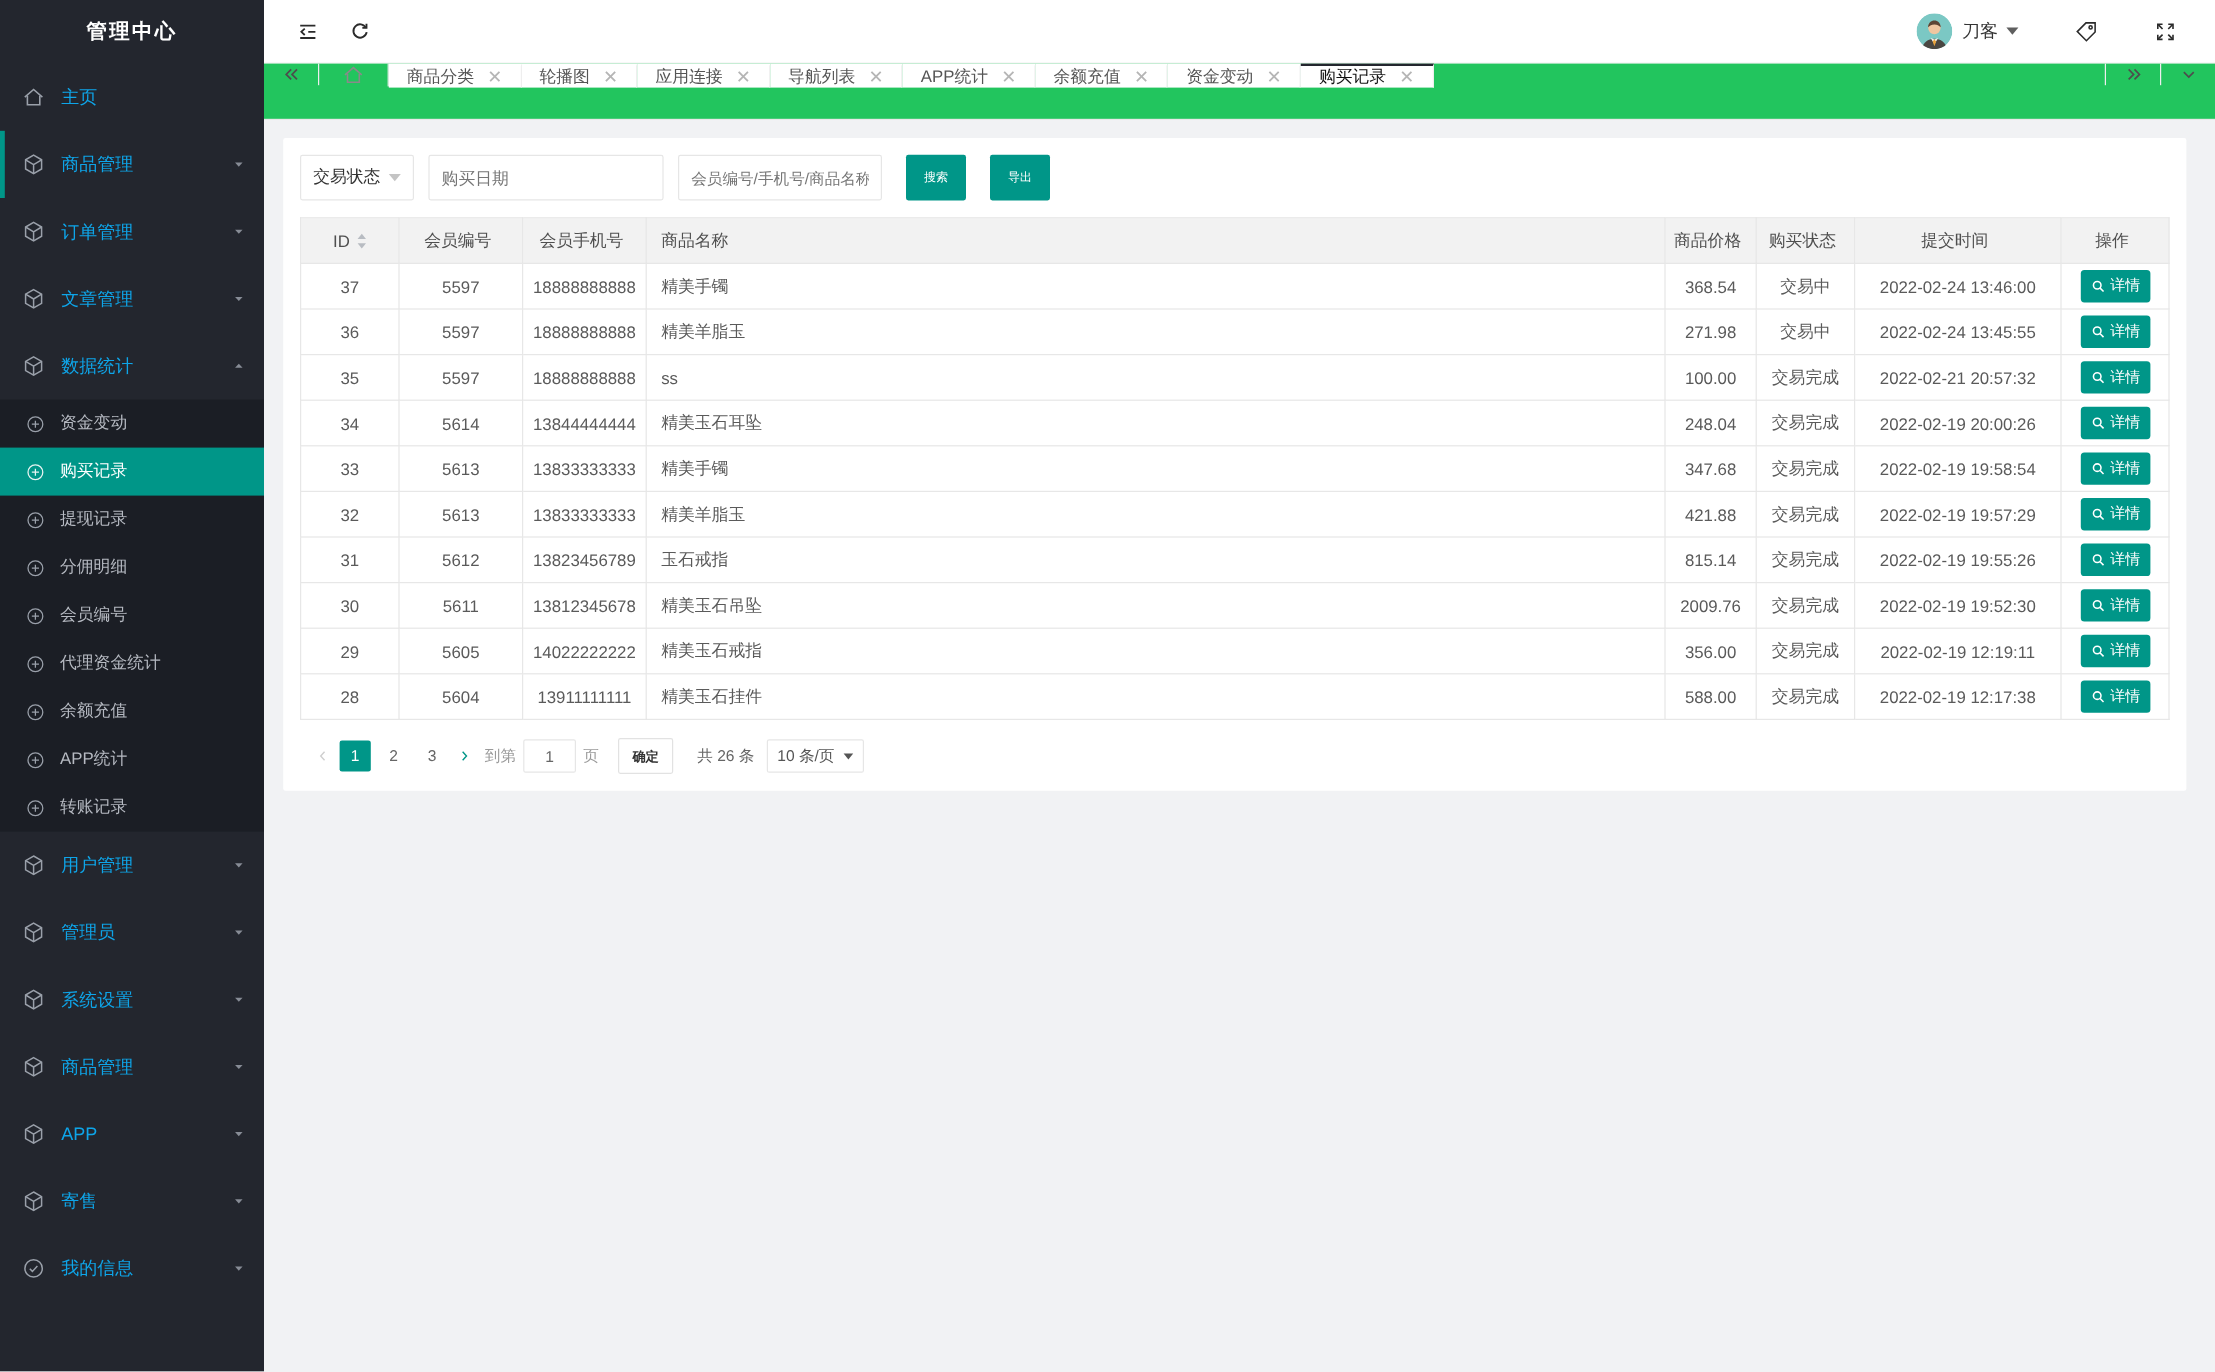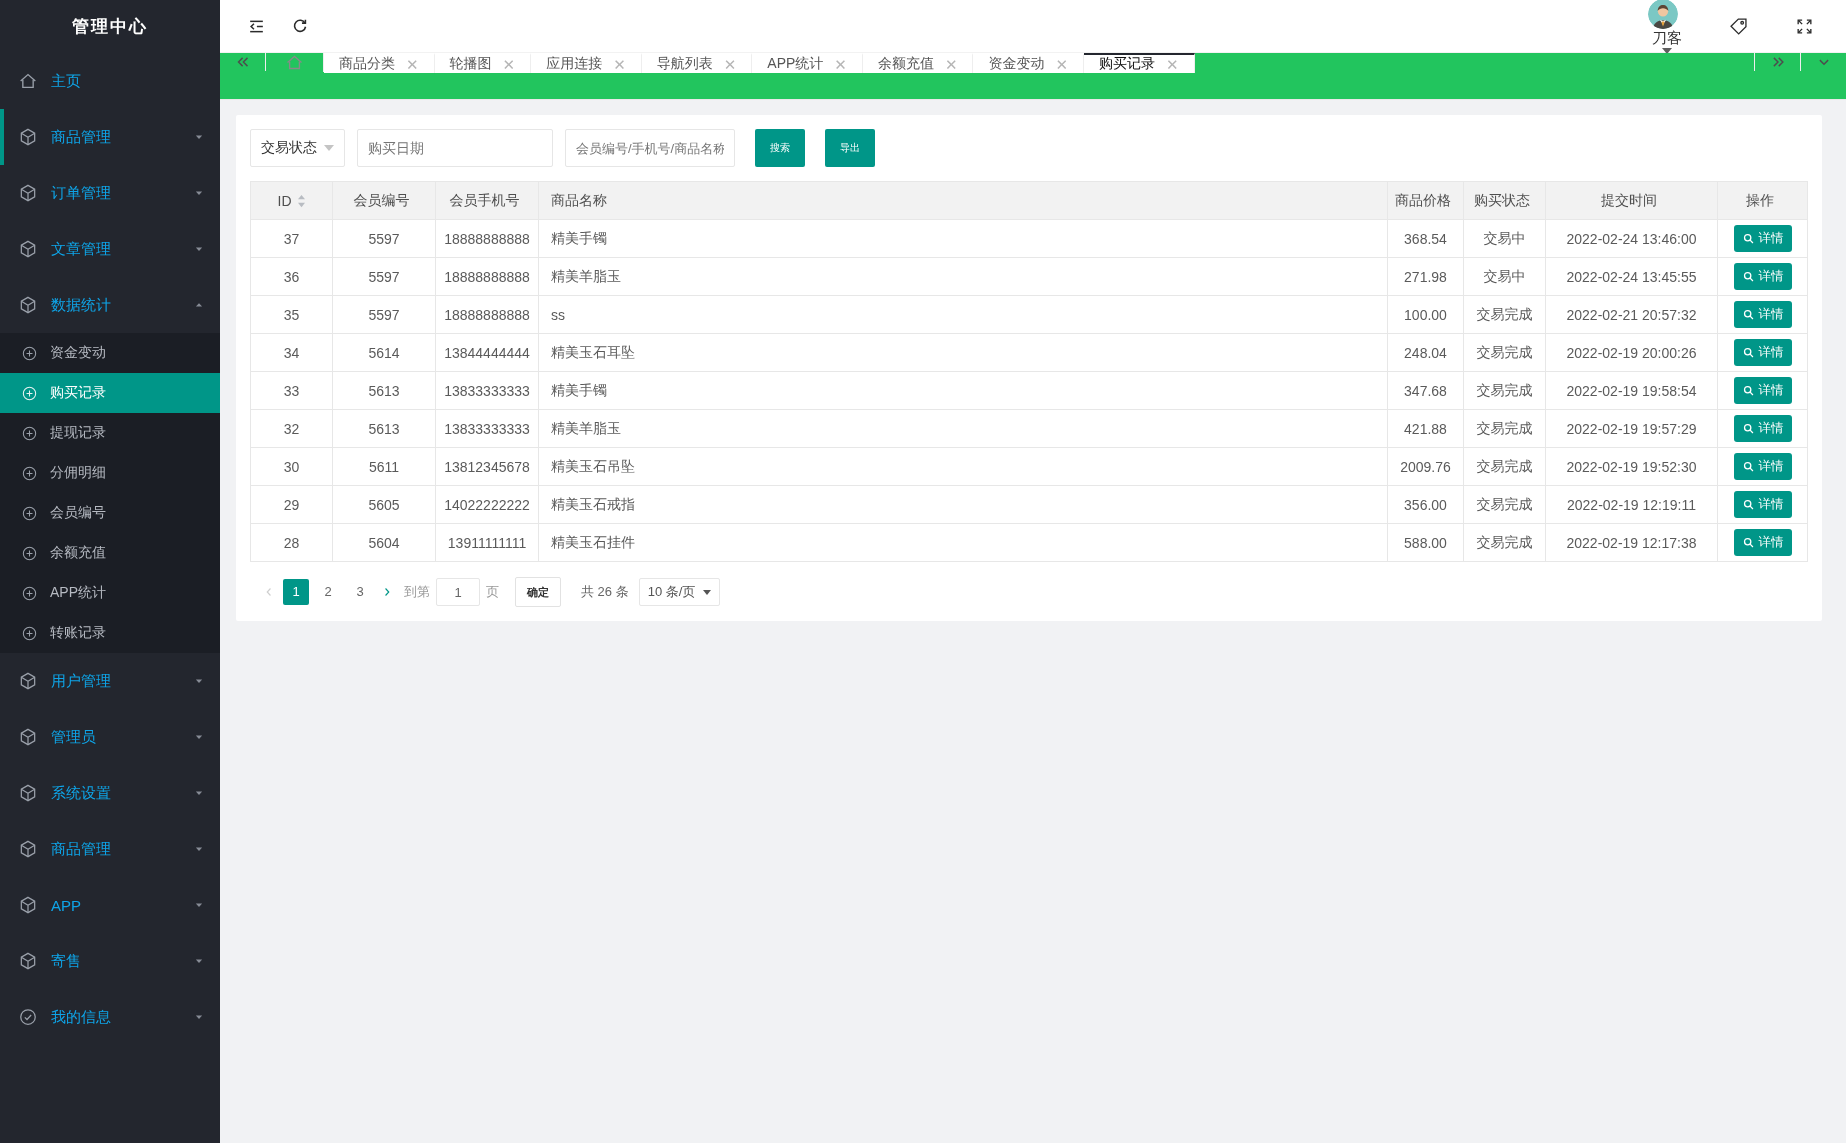--- a/index.html
+++ b/index.html
@@ -23,21 +23,21 @@
   .submenu-item .si-icon { width:17px; height:17px; margin-right:12px; color:#9aa0aa; flex:0 0 17px; }
   .submenu-item.active { background:var(--accent); color:#fff; }
   .submenu-item.active .si-icon { color:#e7f4f2; }
 
   
   .main { flex:1; display:flex; flex-direction:column; height:100%; min-width:0; }
 
   .topbar { height:53px; background:#fff; display:flex; align-items:center; padding:0 10px 0 14px; border-bottom:1px solid #f2f2f2; flex:0 0 53px; }
   .tb-iconbtn { width:44px; height:100%; display:flex; align-items:center; justify-content:center; color:#2b2b2b; cursor:pointer; }
   .tb-right { margin-left:auto; display:flex; align-items:center; }
-  .tb-user { display:flex; align-items:center; cursor:pointer;flex-direction:column; }
+  .tb-user { display:flex; align-items:center; cursor:pointer; }
   .tb-user .uname { margin-left:8px; font-size:15px; color:#333; }
   .caret-down-css { width:0; height:0; border-left:5px solid transparent; border-right:5px solid transparent; border-top:6px solid #5f5f5f; margin-left:7px; }
   .tb-tag, .tb-full { margin-left:46px; color:#2b2b2b; cursor:pointer; }
   .tb-full { margin-right:22px; }
 
   
   .tabbar { height:47px; background:#22c55e; border-bottom:1px solid #e9e9e9; display:flex; align-items:flex-start; flex:0 0 47px; }
   .tab-ctrl { width:46px; display:flex; align-items:center; justify-content:center; color:#4d4d4d; cursor:pointer; }
   .tab-ctrl.bl { border-left:1px solid #eee; }
   .tab-ctrl.br { border-right:1px solid #eee; }
@@ -200,20 +200,29 @@
           </span>
     <span>会员编号</span>
   </div>
         <div class="submenu-item">
     <span class="si-icon">
             <svg width="17" height="17" viewBox="0 0 24 24" fill="none" stroke="currentColor" stroke-width="1.5">
               <circle cx="12" cy="12" r="8.7"></circle>
               <path d="M12 7.8v8.4M7.8 12h8.4"></path>
             </svg>
           </span>
+    <span>代理资金统计</span>
+  </div>
+        <div class="submenu-item">
+    <span class="si-icon">
+            <svg width="17" height="17" viewBox="0 0 24 24" fill="none" stroke="currentColor" stroke-width="1.5">
+              <circle cx="12" cy="12" r="8.7"></circle>
+              <path d="M12 7.8v8.4M7.8 12h8.4"></path>
+            </svg>
+          </span>
     <span>余额充值</span>
   </div>
         <div class="submenu-item">
     <span class="si-icon">
             <svg width="17" height="17" viewBox="0 0 24 24" fill="none" stroke="currentColor" stroke-width="1.5">
               <circle cx="12" cy="12" r="8.7"></circle>
               <path d="M12 7.8v8.4M7.8 12h8.4"></path>
             </svg>
           </span>
     <span>APP统计</span>
@@ -647,20 +656,40 @@
                     <svg width="13" height="13" viewBox="0 0 24 24" fill="none" stroke="#fff" stroke-width="2.4">
                       <circle cx="10.5" cy="10.5" r="5.8"></circle>
                       <path d="M15 15l5.2 5.2"></path>
                     </svg>
                   </span>
         <span>详情</span>
       </button>
     </td>
   </tr>
             <tr>
+    <td>31</td>
+    <td>5612</td>
+    <td>13823456789</td>
+    <td class="c-product">玉石戒指</td>
+    <td>815.14</td>
+    <td>交易完成</td>
+    <td>2022-02-19 19:55:26</td>
+    <td>
+      <button class="btn-detail">
+        <span>
+                    <svg width="13" height="13" viewBox="0 0 24 24" fill="none" stroke="#fff" stroke-width="2.4">
+                      <circle cx="10.5" cy="10.5" r="5.8"></circle>
+                      <path d="M15 15l5.2 5.2"></path>
+                    </svg>
+                  </span>
+        <span>详情</span>
+      </button>
+    </td>
+  </tr>
+            <tr>
     <td>30</td>
     <td>5611</td>
     <td>13812345678</td>
     <td class="c-product">精美玉石吊坠</td>
     <td>2009.76</td>
     <td>交易完成</td>
     <td>2022-02-19 19:52:30</td>
     <td>
       <button class="btn-detail">
         <span>

